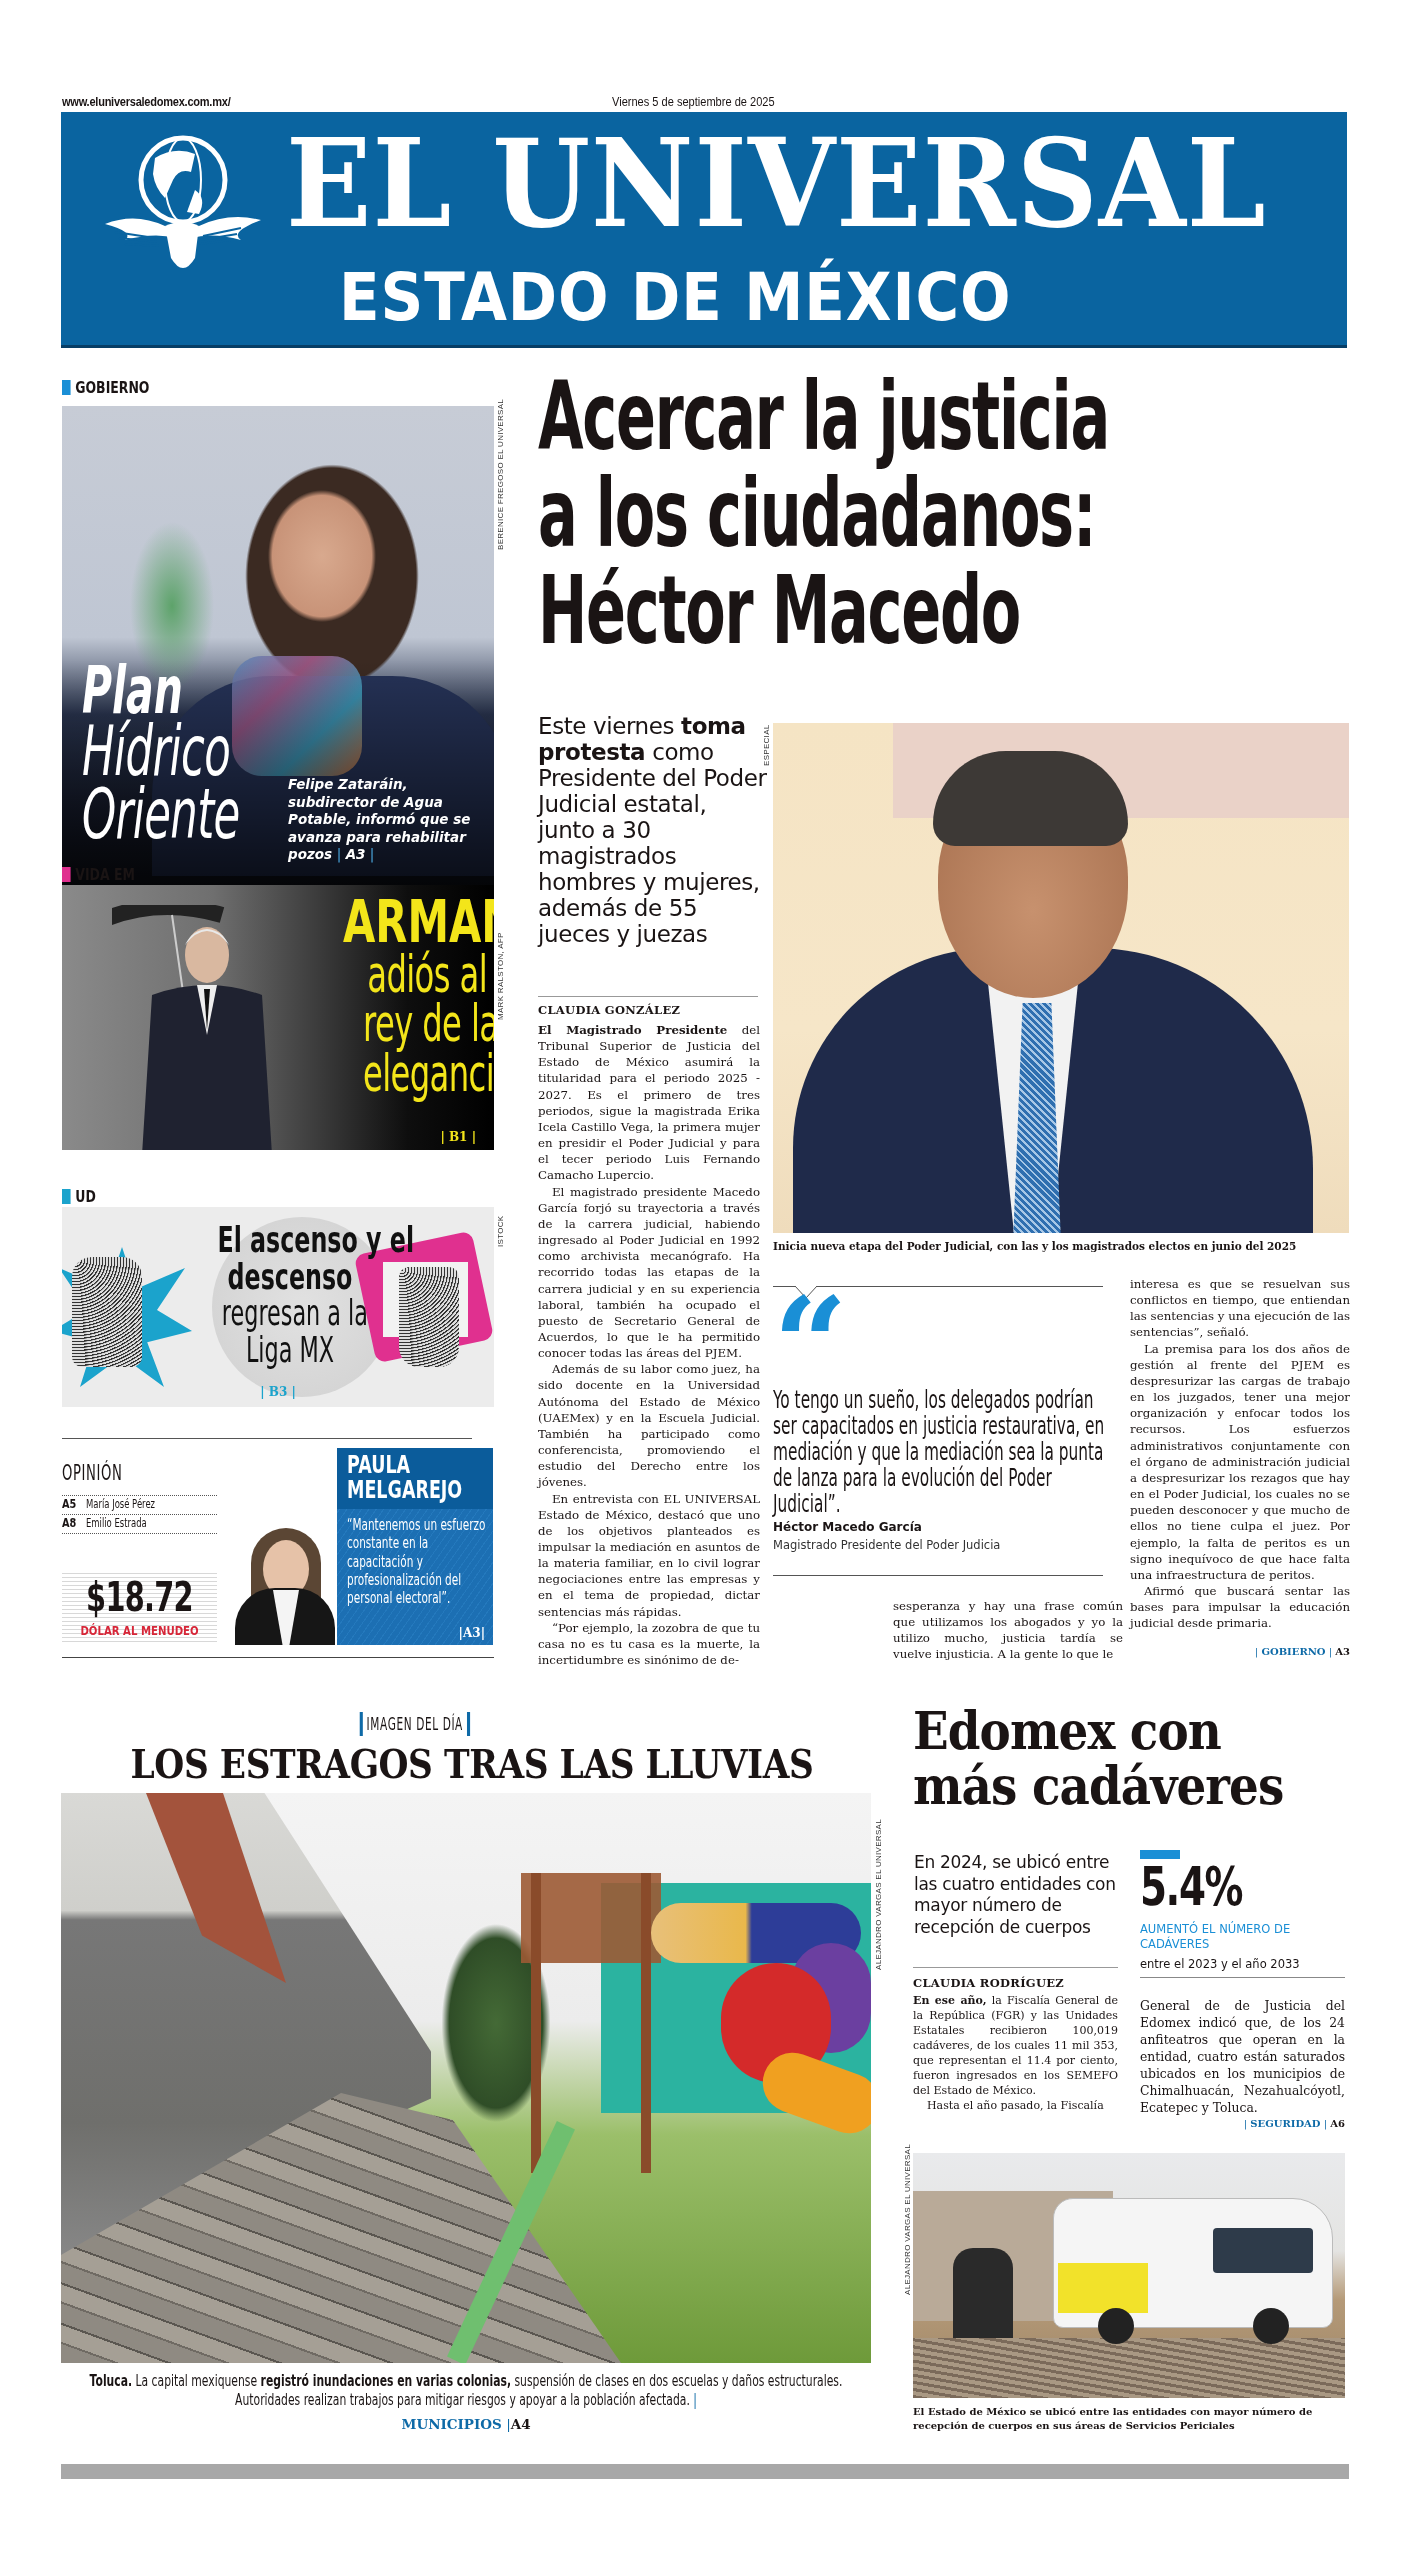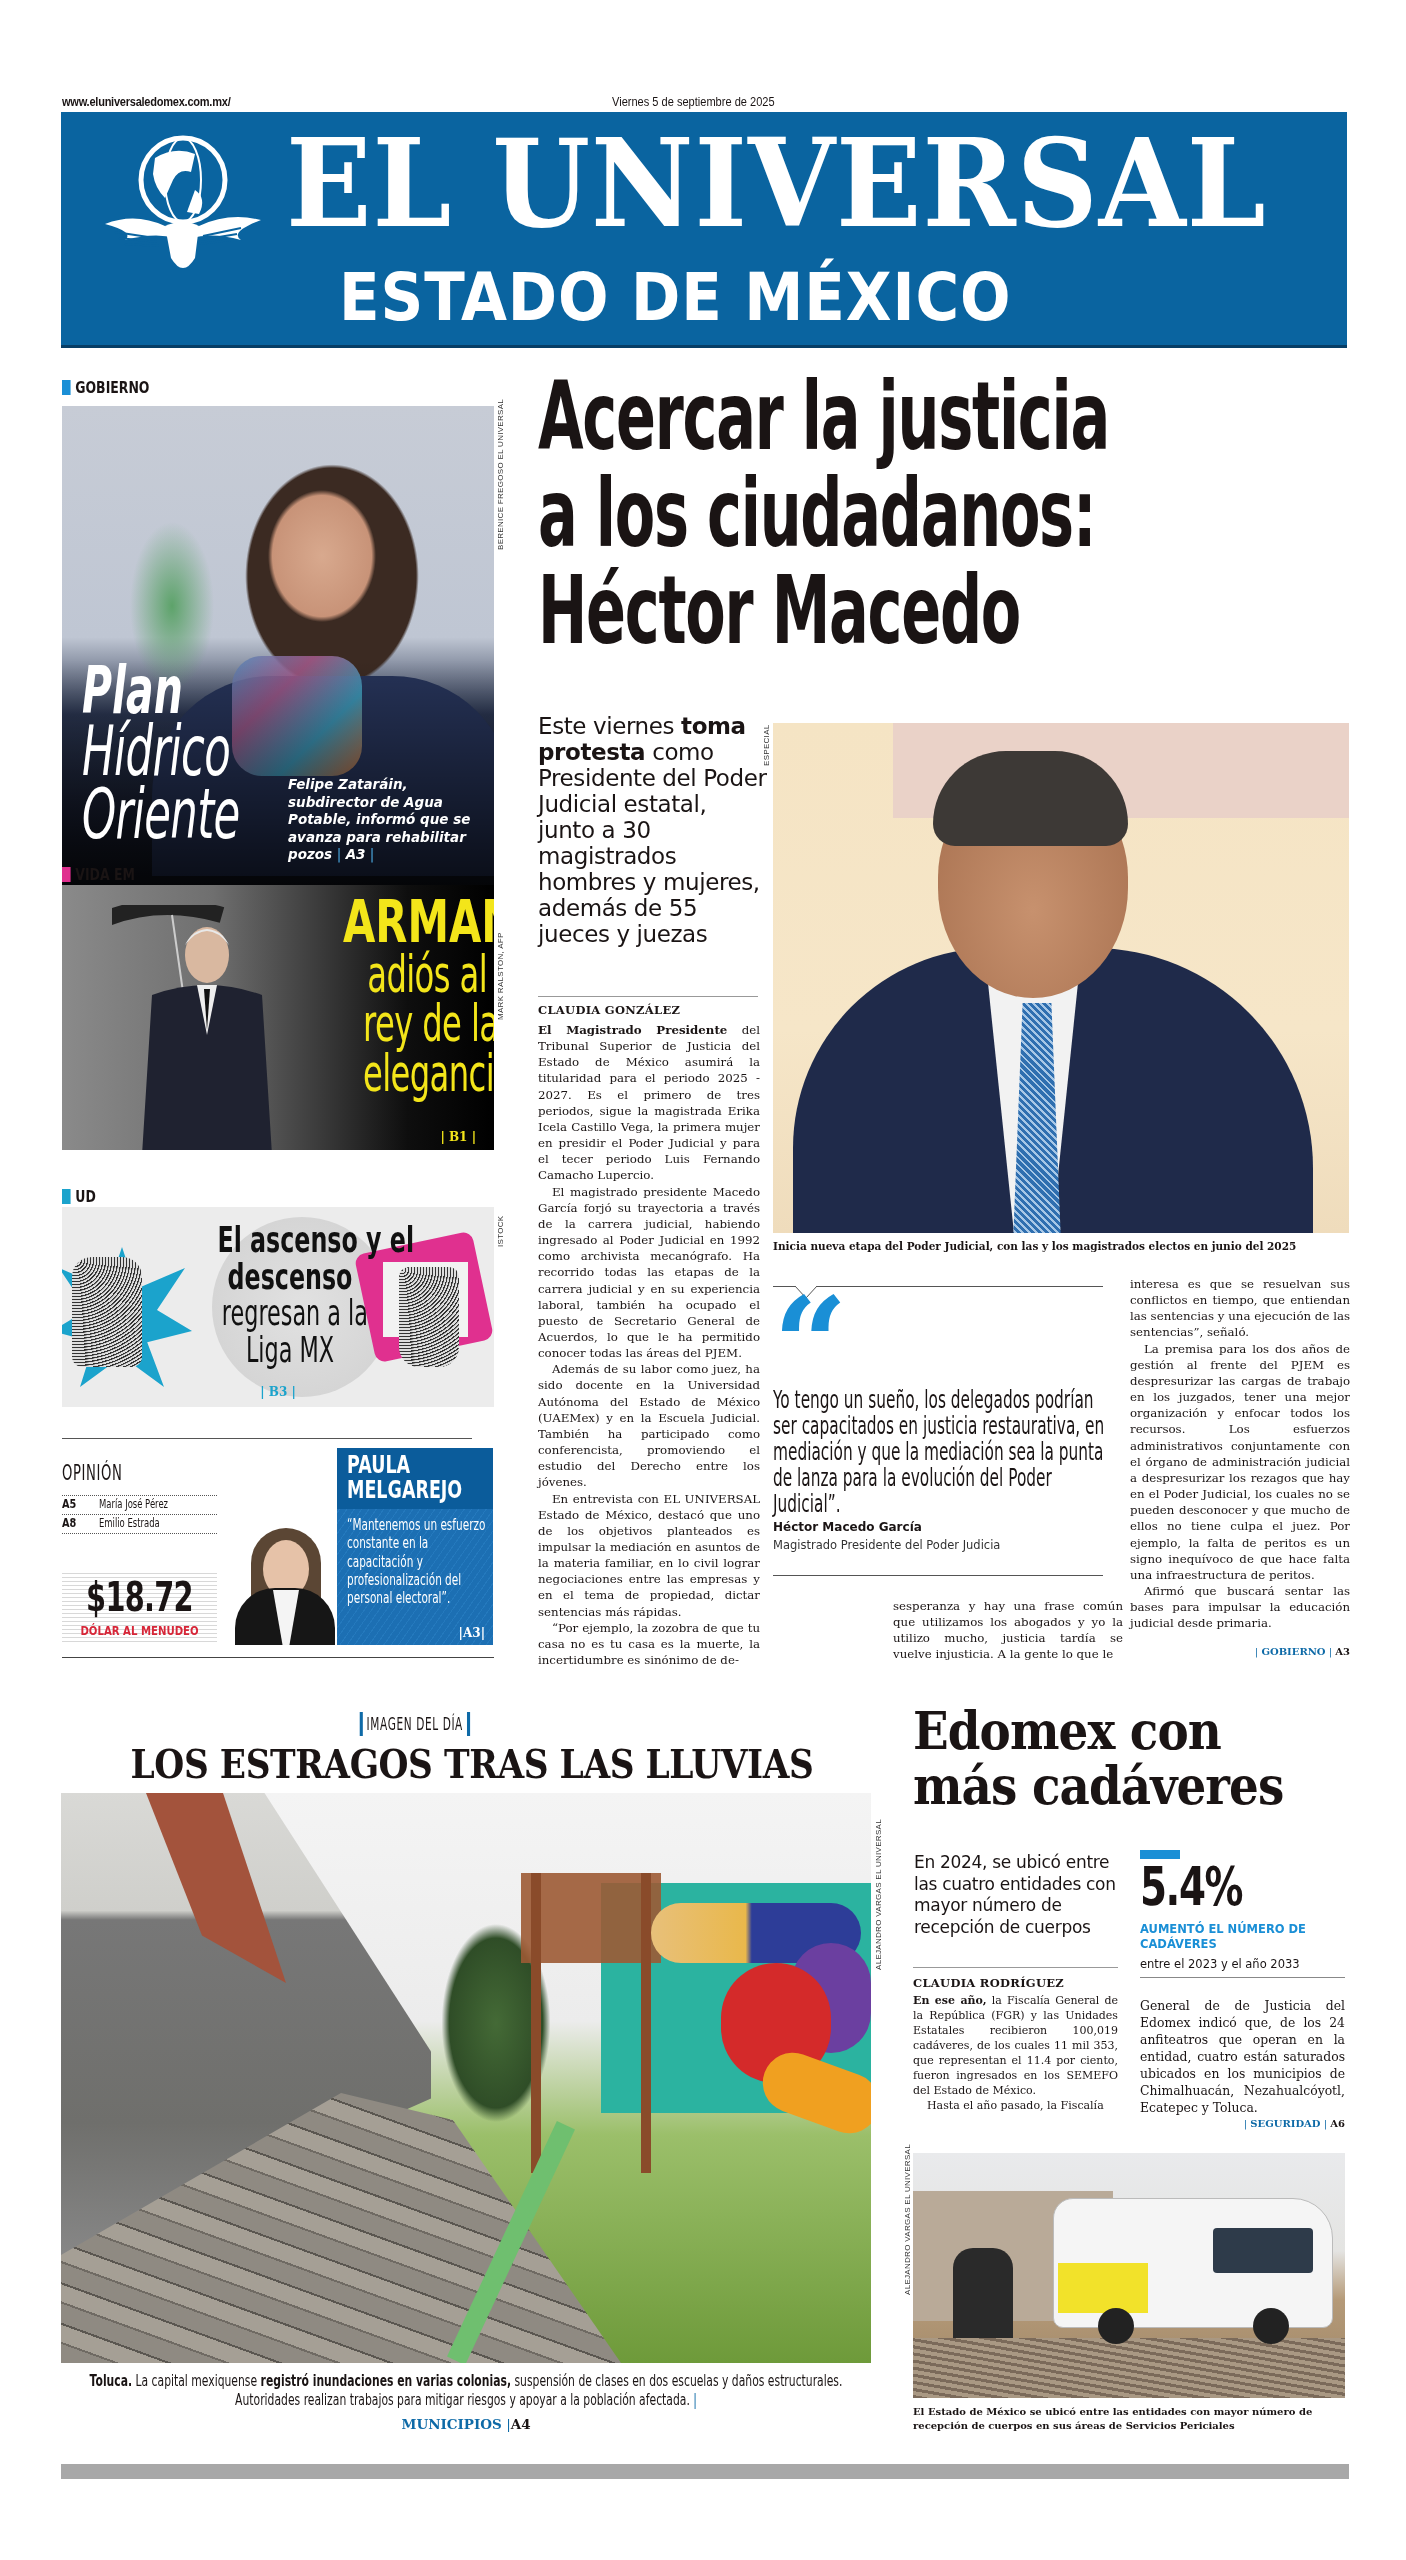--- a/index.html
+++ b/index.html
@@ -60,21 +60,21 @@
   .ud-title { position: absolute; left: 118px; top: 15px; width: 220px; text-align: center; font-family: "DejaVu Sans", sans-serif; color: #111; line-height: 1.02; }
   .ud-title .u1 { display:block; font-weight: bold; font-size: 36px; transform: scaleX(0.66); white-space: nowrap; }
   .ud-title .u2 { display:block; font-weight: normal; font-size: 36px; transform: scaleX(0.62); white-space: nowrap; }
   .ud-ref { position: absolute; left: 0; width: 432px; top: 178px; text-align: center; color: #1ba3cc; font-family: "DejaVu Serif", serif; font-weight: bold; font-size: 12px; }
 
   .rule { height: 2px; background: #444; }
 
   
   .op-title { left: 62px; top: 1460px; font-family: "DejaVu Sans", sans-serif; font-size: 22px; font-weight: normal; transform: scaleX(0.6); transform-origin: left; letter-spacing: 1px; }
   .op-list { left: 62px; top: 1495px; width: 155px; border-top: 1px dotted #555; }
-  .op-item { display: flex; gap: 19px; align-items: baseline; border-bottom: 1px dotted #555; height: 19px; font-family: "DejaVu Sans", sans-serif; font-size: 13px; white-space: nowrap; }
+  .op-item { display: flex; gap: 6px; align-items: baseline; border-bottom: 1px dotted #555; height: 19px; font-family: "DejaVu Sans", sans-serif; font-size: 13px; white-space: nowrap; }
   .op-item .pg { font-weight: bold; transform: scaleX(0.75); transform-origin: left; display:inline-block; width: 18px; }
   .op-item .nm { transform: scaleX(0.65); transform-origin: left; display:inline-block; }
   .dollar-box { left: 62px; top: 1573px; width: 155px; height: 72px; background: repeating-linear-gradient(0deg, #fff 0 3px, #d8d8d8 3px 4px); }
   .dollar-val { position:absolute; left: 0; width: 155px; top: 4px; text-align: center; font-family: "DejaVu Sans", sans-serif; font-weight: bold; font-size: 40px; line-height: 1; transform: scaleX(0.72); letter-spacing: -1px; }
   .dollar-lbl { position:absolute; left: 0; width: 155px; top: 50px; text-align: center; color: #d72638; font-family: "DejaVu Sans", sans-serif; font-weight: bold; font-size: 13px; transform: scaleX(0.78); white-space: nowrap; }
   .paula-photo { left: 233px; top: 1518px; width: 104px; height: 127px; background: #fff; overflow: hidden; }
   .paula-photo .hair { position:absolute; left: 18px; top: 10px; width: 70px; height: 90px; background: #5b4634; border-radius: 40px 40px 20px 20px; }
   .paula-photo .face { position:absolute; left: 30px; top: 22px; width: 46px; height: 58px; background: #e6c2a8; border-radius: 50%; }
   .paula-photo .jacket { position:absolute; left: 2px; top: 70px; width: 100px; height: 70px; background: #161616; border-radius: 40px 40px 0 0; }
   .paula-photo .shirt { position:absolute; left: 40px; top: 72px; width: 26px; height: 60px; background: #f4f4f4; clip-path: polygon(0 0,100% 0,60% 100%,40% 100%); }
@@ -147,21 +147,21 @@
   .rain-ref .sec { color: #0e6aa7; }
   .rain-ref .bar { color: #0e6aa7; font-weight: normal; }
 
   
   .edo-title { left: 913px; top: 1703px; font-family: "DejaVu Serif", serif; font-weight: bold; font-size: 52px; line-height: 1.06; letter-spacing: -1px; transform: scaleX(0.9); transform-origin: left; white-space: nowrap; color: #1a1414; }
   .edo-deck { left: 914px; top: 1852px; width: 210px; font-family: "DejaVu Sans", sans-serif; font-size: 17px; line-height: 1.27; color: #1a1414; letter-spacing: -0.3px; }
   .byline-2 { left: 913px; top: 1967px; width: 205px; border-top: 1px solid #999; padding-top: 8px; }
   .body-col-4 { left: 913px; top: 1993px; width: 205px; font-size: 11px; }
   .stat-bar { left: 1140px; top: 1850px; width: 40px; height: 9px; background: #1a8fd6; }
   .stat-val { left: 1140px; top: 1860px; font-family: "DejaVu Sans", sans-serif; font-weight: bold; font-size: 54px; line-height: 1; letter-spacing: -2px; transform: scaleX(0.72); transform-origin: left; }
-  .stat-lbl { left: 1140px; top: 1922px; width: 200px; color: #1a8fd6; font-family: "DejaVu Sans", sans-serif; font-weight: bold; font-size: 11.5px; line-height: 1.3; }
+  .stat-lbl { left: 1140px; top: 1922px; width: 200px; color: #1a8fd6; font-family: "DejaVu Sans", sans-serif; font-weight: normal; font-size: 11.5px; line-height: 1.3; }
   .stat-sub { left: 1140px; top: 1957px; font-family: "DejaVu Sans", sans-serif; font-size: 11.5px; color: #1a1414; }
   .stat-rule { left: 1140px; top: 1977px; width: 205px; height: 1px; background: #888; }
   .body-col-5 { left: 1140px; top: 1998px; width: 205px; font-size: 12.4px; }
   .ref-seg { left: 1140px; top: 2118px; width: 205px; }
   .amb-photo { left: 913px; top: 2153px; width: 432px; height: 245px; overflow: hidden; background: linear-gradient(180deg, #e9eaec 0%, #e4e4e2 40%, #b59a78 60%, #9c8466 100%); }
   .amb-photo .ruin { position:absolute; left: 0; top: 38px; width: 200px; height: 130px; background: #b9aa98; }
   .amb-photo .van { position:absolute; left: 140px; top: 45px; width: 280px; height: 130px; background: #f5f5f5; border-radius: 20px 40px 10px 10px; border: 1px solid #bbb; }
   .amb-photo .yellow { position:absolute; left: 145px; top: 110px; width: 90px; height: 50px; background: #f2e22a; }
   .amb-photo .window { position:absolute; left: 300px; top: 75px; width: 100px; height: 45px; background: #2e3b4a; border-radius: 4px; }
   .amb-photo .wheel1 { position:absolute; left: 185px; top: 155px; width: 36px; height: 36px; border-radius: 50%; background: #222; }

